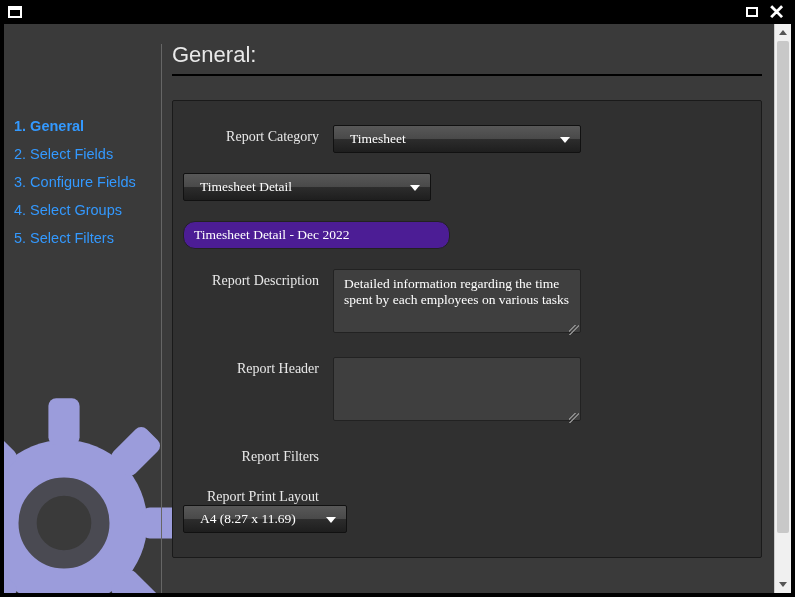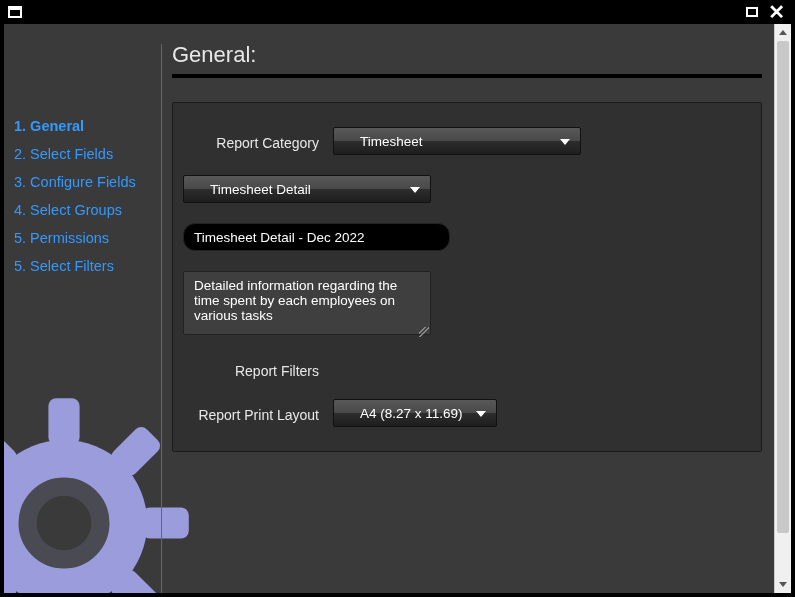--- a/index.html
+++ b/index.html
@@ -87,72 +87,73 @@
     position: absolute;
     left: 168px;
     right: 12px;
     top: 18px;
   }
   .page-title {
     color: #e8e8e8;
     font-size: 22px;
     font-weight: 400;
     padding-bottom: 6px;
-    border-bottom: 4px solid #000000;
+    border-bottom: 2px solid #000000;
     margin-bottom: 24px;
   }
   .form-panel {
     background: #303030;
     border: 1px solid #1a1a1a;
     border-radius: 2px;
     padding: 24px 18px 24px 10px;
   }
   .form-row {
     display: flex;
-    align-items: center;
+    align-items: flex-start;
     margin-bottom: 20px;
-  }
-  .form-row:last-child { margin-bottom: 0; }
+    font-family: Liberation Serif, serif;
+  }
+  .form-row:last-child { margin-bottom: 0; flex-direction: column; }
   .form-label {
     width: 150px;
     text-align: right;
     color: #e8e8e8;
     font-size: 14px;
     padding-top: 4px;
     padding-right: 14px;
   }
   .dropdown {
     width: 248px;
     height: 28px;
     background: linear-gradient(to bottom, #585858 0%, #4a4a4a 48%, #2c2c2c 52%, #1e1e1e 100%);
     border: 1px solid #111;
     border-radius: 2px;
     color: #fff;
     font-size: 13.5px;
-    padding: 0 28px 0 26px;
+    padding: 0 28px 0 16px;
     position: relative;
     display: flex;
     align-items: center;
     cursor: default;
   }
   .dropdown.narrow { width: 164px; }
   .dropdown::after {
     content: "";
     position: absolute;
     right: 10px;
     top: 50%;
     margin-top: -2px;
     border-left: 5px solid transparent;
     border-right: 5px solid transparent;
     border-top: 6px solid #fff;
   }
   .text-input {
     width: 267px;
     height: 28px;
-    background: #000000;
+    background: #4c1d95;
     border: 1px solid #222;
     border-radius: 12px;
     color: #fff;
     font-size: 13.5px;
     padding: 0 10px;
     font-family: inherit;
     outline: none;
   }
   .text-input::placeholder { color: #888; }
   .textarea {
@@ -242,21 +243,20 @@
       </g>
       <circle cx="50" cy="50" r="14" fill="#3a3a3a"></circle>
       <circle cx="50" cy="50" r="14" fill="none" stroke="#4a4a52" stroke-width="7"></circle>
     </svg>
 
     <div class="sidebar">
       <div class="nav-item active">1. General</div>
       <div class="nav-item">2. Select Fields</div>
       <div class="nav-item">3. Configure Fields</div>
       <div class="nav-item">4. Select Groups</div>
-      <div class="nav-item">5. Permissions</div>
       <div class="nav-item">5. Select Filters</div>
     </div>
 
     <div class="divider"></div>
 
     <div class="main">
       <div class="page-title">General:</div>
 
       <div class="form-panel">
 
@@ -271,26 +271,34 @@
           <div class="dropdown">
             <span>Timesheet Detail</span>
           </div>
         </div>
 
         <div class="form-row">
           <input class="text-input" type="text" value="Timesheet Detail - Dec 2022" style="">
         </div>
 
         <div class="form-row">
+          <div class="form-label">Report Description</div>
           <div class="textarea-wrap">
             <textarea class="textarea" style="">Detailed information regarding the time spent by each employees on various tasks</textarea>
             <div class="resize-grip"></div>
           </div>
         </div>
 
+        <div class="form-row">
+          <div class="form-label">Report Header</div>
+          <div class="textarea-wrap">
+            <textarea class="textarea" style=""></textarea>
+            <div class="resize-grip"></div>
+          </div>
+        </div>
 
         <div class="form-row">
           <div class="form-label">Report Filters</div>
         </div>
 
         <div class="form-row">
           <div class="form-label">Report Print Layout</div>
           <div class="dropdown narrow">
             <span>A4 (8.27 x 11.69)</span>
           </div>

